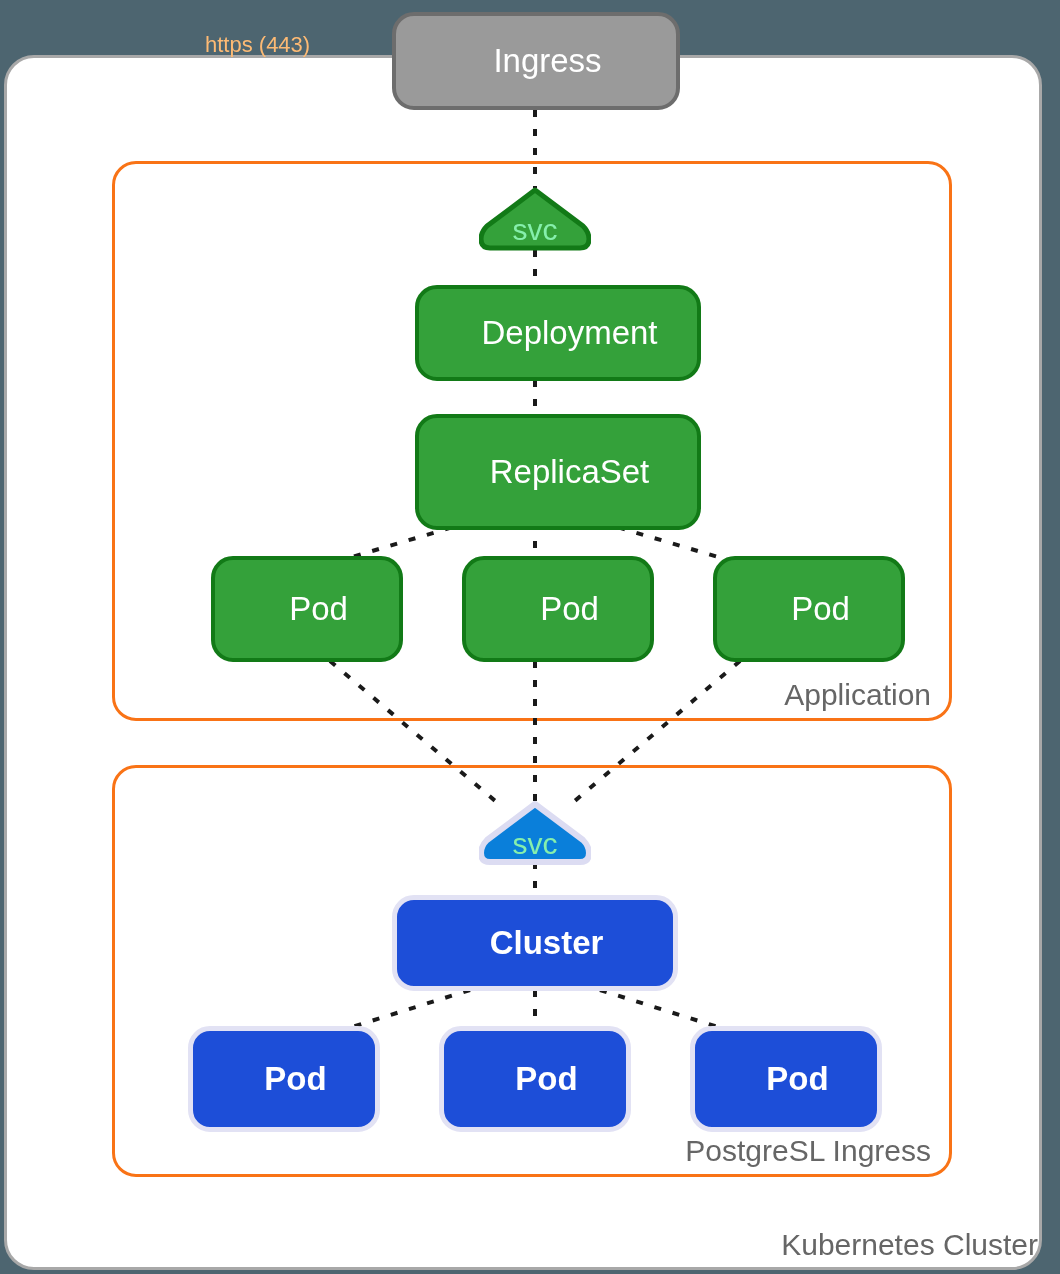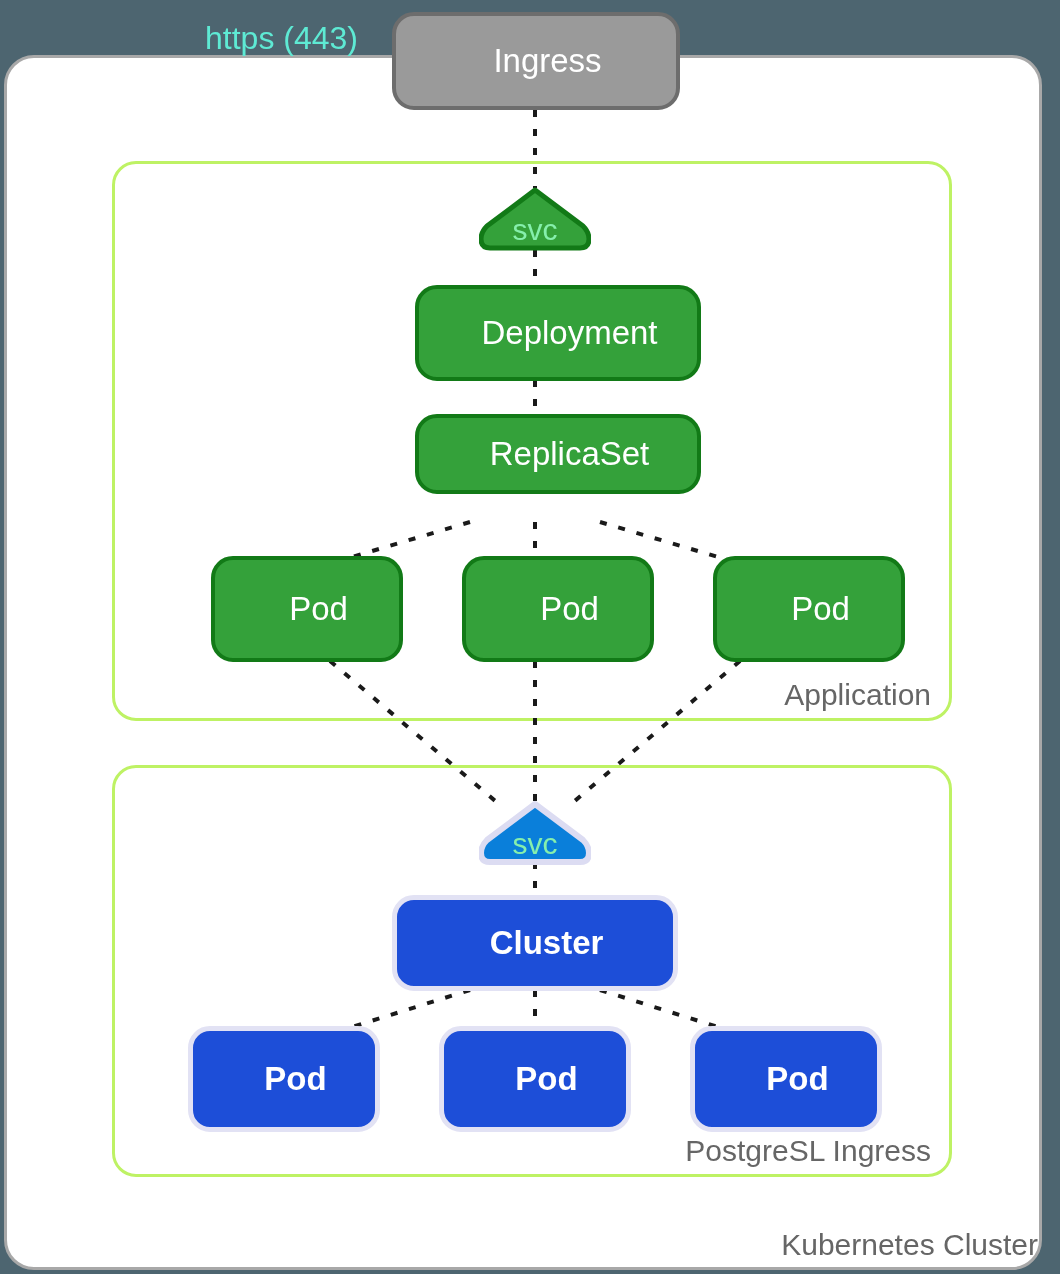--- a/index.html
+++ b/index.html
@@ -41,21 +41,21 @@
     border: 3px solid #a8a8a8;
     border-radius: 30px;
     box-sizing: border-box;
     z-index: 1;
   }
 
   
   .group-box {
     position: absolute;
     background: transparent;
-    border: 3px solid #bef264;
+    border: 3px solid #f97316;
     border-radius: 24px;
     box-sizing: border-box;
     z-index: 2;
   }
   #app-group {
     left: 112px;
     top: 161px;
     width: 840px;
     height: 560px;
   }
@@ -82,23 +82,23 @@
     font-size: 30px;
     color: #666666;
     white-space: nowrap;
     z-index: 3;
   }
 
   
   .traffic-label {
     position: absolute;
     left: 205px;
-    top: 20px;
-    font-size: 32px;
-    color: #5eead4;
+    top: 32px;
+    font-size: 22px;
+    color: #fdba74;
     white-space: nowrap;
     z-index: 3;
   }
 
   
   .node {
     position: absolute;
     display: flex;
     align-items: center;
     justify-content: center;
@@ -203,21 +203,21 @@
     <svg width="112" height="66" viewBox="0 0 112 66">
       <path d="M56 4 L104 40 Q110 46 110 53 Q110 62 101 62 L11 62 Q2 62 2 53 Q2 46 8 40 Z" fill="#34a13a" stroke="#127a17" stroke-width="5" stroke-linejoin="round"></path>
     </svg>
     <div class="svc-text">svc</div>
   </div>
 
   <div class="node node-green fs-big" style="left:392px; top:285px; width:286px; height:96px;">
     <span>Deployment</span>
   </div>
 
-  <div class="node node-green fs-big" style="left:392px; top:414px; width:286px; height:80px;">
+  <div class="node node-green fs-big" style="left:392px; top:414px; width:286px; height:116px;">
     <span>ReplicaSet</span>
   </div>
 
   <div class="node node-green fs-big" style="left:188px; top:556px; width:192px; height:106px;">
     <span>Pod</span>
   </div>
   <div class="node node-green fs-big" style="left:439px; top:556px; width:192px; height:106px;">
     <span>Pod</span>
   </div>
   <div class="node node-green fs-big" style="left:690px; top:556px; width:192px; height:106px;">

